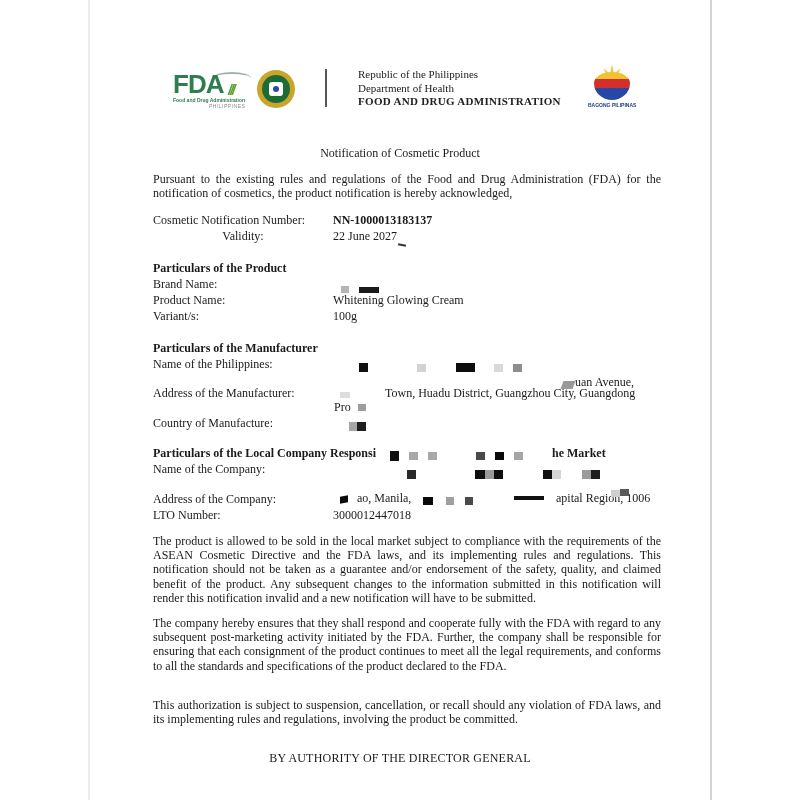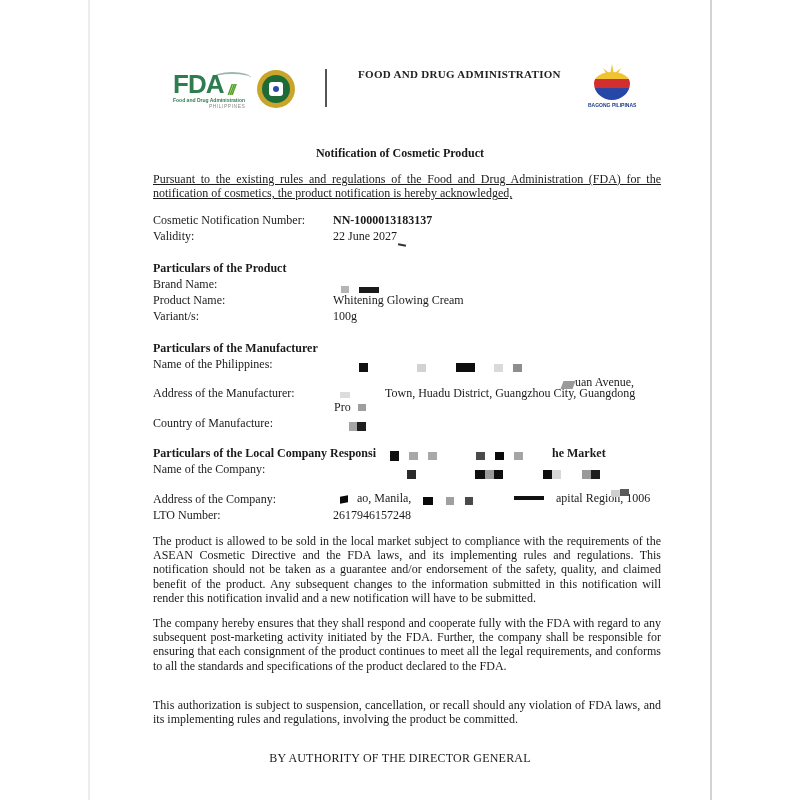--- a/index.html
+++ b/index.html
@@ -32,21 +32,21 @@
   .agency-block .strong { font-weight: bold; letter-spacing: 0.3px; }
 
   .bagong-logo { position: absolute; left: 588px; top: 64px; width: 48px; height: 46px; }
   .bp-sun { position: absolute; left: 12px; top: 0; width: 24px; height: 24px; }
   .bp-red { position: absolute; left: 6px; top: 8px; width: 36px; height: 28px; border-radius: 50% 50% 50% 50% / 40% 40% 60% 60%;
     background: linear-gradient(180deg, #f1c232 0%, #f1c232 25%, #d32f2f 26%, #d32f2f 58%, #2447a8 59%, #2447a8 100%); }
   .bp-text { position: absolute; left: 0; top: 38px; width: 48px; text-align: center; font-family: "Liberation Sans", sans-serif;
     font-weight: bold; font-size: 5px; color: #1e3c8c; white-space: nowrap; }
 
   
-  .title { position: absolute; left: 0; width: 800px; top: 146px; text-align: center; font-weight: bold; font-size: 12px; }
+  .title { position: absolute; left: 0; width: 800px; top: 146px; text-align: center; font-weight: normal; font-size: 12px; }
   .para { position: absolute; left: 153px; width: 508px; font-size: 12px; line-height: 14.2px; text-align: justify; }
   .para.last-line-left { text-align-last: left; }
 
   .row { position: absolute; left: 153px; font-size: 12px; line-height: 14px; white-space: nowrap; }
   .row .lbl { display: inline-block; width: 180px; }
   .row .val { display: inline-block; }
   .section-head { position: absolute; left: 153px; font-weight: bold; font-size: 12px; white-space: nowrap; }
 
   .redact { position: absolute; }
   .addr-text { position: absolute; font-size: 12px; white-space: nowrap; }
@@ -69,44 +69,46 @@
 
 <div class="doh-seal">
   <div class="doh-seal-inner">
       <div class="doh-seal-core"></div>
     </div>
 </div>
 
 <div class="header-divider"></div>
 
 <div class="agency-block">
+  <div>Republic of the Philippines</div>
+  <div>Department of Health</div>
   <div class="strong">FOOD AND DRUG ADMINISTRATION</div>
 </div>
 
 <div class="bagong-logo">
   <svg class="bp-sun" viewBox="0 0 24 24">
     <g fill="#f1c232">
       <polygon points="12,0 13.5,8 10.5,8"></polygon>
       <polygon points="3,4 9,9 7,11"></polygon>
       <polygon points="21,4 15,9 17,11"></polygon>
       <circle cx="12" cy="12" r="4"></circle>
     </g>
   </svg>
   <div class="bp-red"></div>
   <div class="bp-text">BAGONG PILIPINAS</div>
 </div>
 
 <div class="title">Notification of Cosmetic Product</div>
 
-<div class="para" style="top:172px;text-decoration:underline;">Pursuant to the existing rules and regulations of the Food and Drug Administration (FDA) for the notification of cosmetics, the product notification is hereby acknowledged,</div>
+<div class="para" style="top:172px;">Pursuant to the existing rules and regulations of the Food and Drug Administration (FDA) for the notification of cosmetics, the product notification is hereby acknowledged,</div>
 
 <div class="row" style="top:213px;">
   <span class="lbl">Cosmetic Notification Number:</span><span class="val" style="font-weight:bold;">NN-1000013183137</span>
 </div>
-<div class="row" style="top:229px;">
+<div class="row" style="top:229px;text-align:center;">
   <span class="lbl">Validity:</span><span class="val">22 June 2027</span>
 </div>
 <div class="redact" style="left:398px;top:244px;width:8px;height:2px;background:#333;transform:rotate(12deg);"></div>
 
 <div class="section-head" style="top:261px;">Particulars of the Product</div>
 <div class="row" style="top:277px;">
   <span class="lbl">Brand Name:</span>
 </div>
 <div class="redact" style="left:341px;top:286px;width:8px;height:7px;background:#b5b5b5;"></div>
 <div class="redact" style="left:359px;top:287px;width:20px;height:6px;background:#1a1a1a;"></div>
@@ -171,20 +173,20 @@
 <div class="addr-text" style="left:357px;top:491px;">ao, Manila,</div>
 <div class="redact" style="left:423px;top:497px;width:10px;height:8px;background:#0a0a0a;"></div>
 <div class="redact" style="left:446px;top:497px;width:8px;height:8px;background:#a0a0a0;"></div>
 <div class="redact" style="left:465px;top:497px;width:8px;height:8px;background:#4a4a4a;"></div>
 <div class="redact" style="left:514px;top:496px;width:30px;height:4px;background:#111;"></div>
 <div class="addr-text" style="left:546px;top:491px;margin-left:10px;">apital Region, 1006</div>
 <div class="redact" style="left:611px;top:490px;width:9px;height:7px;background:#cfcfcf;"></div>
 <div class="redact" style="left:620px;top:489px;width:9px;height:7px;background:#5a5a5a;"></div>
 
 <div class="row" style="top:508px;">
-  <span class="lbl">LTO Number:</span><span class="val">2617946157248</span>
+  <span class="lbl">LTO Number:</span><span class="val">3000012447018</span>
 </div>
 
 <div class="para last-line-left" style="top:534px;">The product is allowed to be sold in the local market subject to compliance with the requirements of the ASEAN Cosmetic Directive and the FDA laws, and its implementing rules and regulations. This notification should not be taken as a guarantee and/or endorsement of the safety, quality, and claimed benefit of the product. Any subsequent changes to the information submitted in this notification will render this notification invalid and a new notification will have to be submitted.</div>
 <div class="para last-line-left" style="top:616px;">The company hereby ensures that they shall respond and cooperate fully with the FDA with regard to any subsequent post-marketing activity initiated by the FDA. Further, the company shall be responsible for ensuring that each consignment of the product continues to meet all the legal requirements, and conforms to all the standards and specifications of the product declared to the FDA.</div>
 <div class="para last-line-left" style="top:698px;">This authorization is subject to suspension, cancellation, or recall should any violation of FDA laws, and its implementing rules and regulations, involving the product be committed.</div>
 
 <div class="footer">BY AUTHORITY OF THE DIRECTOR GENERAL</div>
 
 </body></html>

